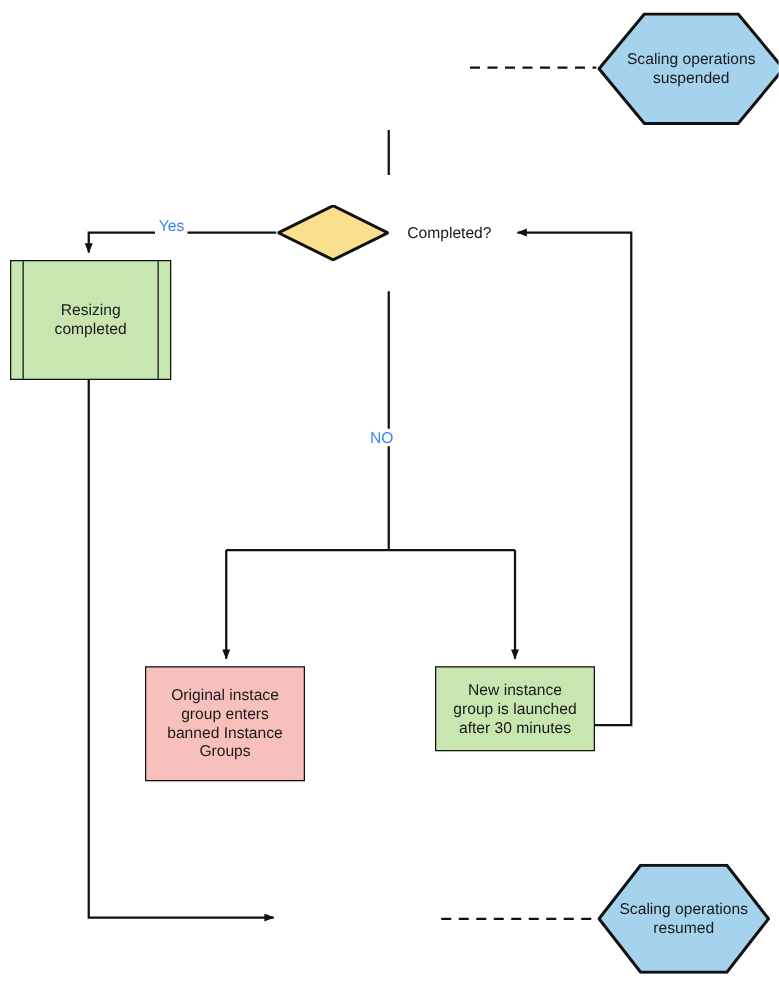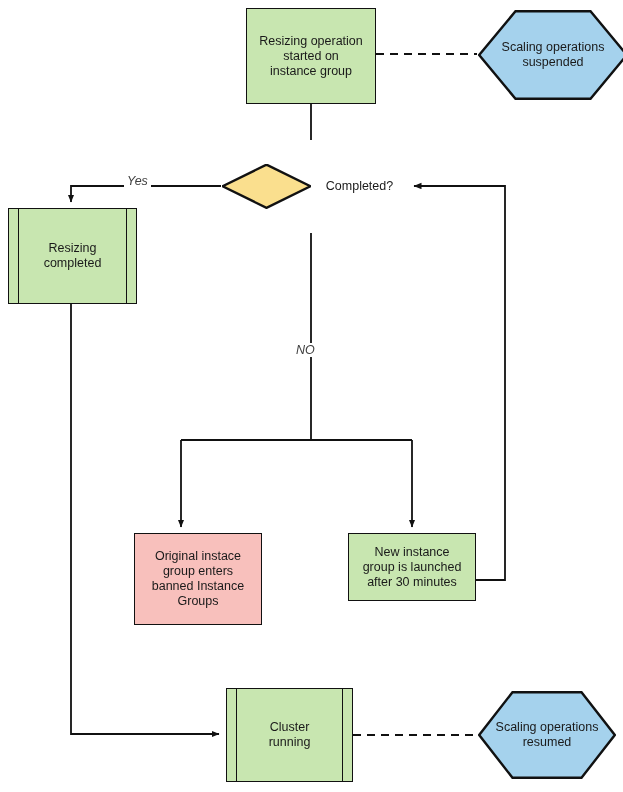--- a/index.html
+++ b/index.html
@@ -78,27 +78,26 @@
     z-index: -1;
   }
   .hexagon .hstroke {
     position: absolute;
     left: 0; top: 0; right: 0; bottom: 0;
     z-index: -1;
   }
   .edge-label {
     position: absolute;
     background: #ffffff;
-    color: #404040;
+    color: #3b82f6;
     font-size: 12.5px;
     line-height: 14px;
     padding: 0 3px;
     z-index: 4;
     white-space: nowrap;
-    font-style: italic;
   }
 </style>
 </head>
 <body>
 
 <div id="canvas">
 
   <svg id="edges" viewBox="0 0 623 792" xmlns="http://www.w3.org/2000/svg">
     <defs>
       <marker id="arrowhead" markerWidth="9" markerHeight="9" refX="7.5" refY="3.2" orient="auto" markerUnits="userSpaceOnUse">
@@ -141,25 +140,20 @@
 
     <g>
       <path d="M353,735 L477,735" fill="none" stroke="#111111" stroke-width="1.8" stroke-dasharray="8,6"></path>
     </g>
   </svg>
 
   <div class="edge-label" style="left:124px; top:174px;">Yes</div>
 
   <div class="edge-label" style="left:293px; top:343px;">NO</div>
 
-  <div class="node box" style="left:246px; top:8px; width:130px; height:96px; background:#c8e6b0;">
-    <span class="label">Resizing operation
-started on
-instance group</span>
-  </div>
 
   <div class="node hexagon" style="left:478px; top:10px; width:150px; height:90px;">
     <div class="hshape"></div>
     <svg class="hstroke" viewBox="0 0 150 90" preserveAspectRatio="none">
       <polygon points="37.5,1.2 112.5,1.2 148.8,45 112.5,88.8 37.5,88.8 1.2,45" fill="none" stroke="#111111" stroke-width="2.4" vector-effect="non-scaling-stroke"></polygon>
     </svg>
     <span class="label">Scaling operations
 suspended</span>
   </div>
 
@@ -170,39 +164,33 @@
     <span class="label">Completed?</span>
   </div>
 
   <div class="node predef" style="left:8px; top:208px; width:129px; height:96px; background:#c8e6b0;">
     <span class="rail left"></span>
     <span class="rail right"></span>
     <span class="label">Resizing
 completed</span>
   </div>
 
-  <div class="node box" style="left:134px; top:533px; width:128px; height:92px; background:#f8c0bc;">
+  <div class="node box" style="left:116px; top:533px; width:128px; height:92px; background:#f8c0bc;">
     <span class="label">Original instace
 group enters
 banned Instance
 Groups</span>
   </div>
 
   <div class="node box" style="left:348px; top:533px; width:128px; height:68px; background:#c8e6b0;">
     <span class="label">New instance
 group is launched
 after 30 minutes</span>
   </div>
 
-  <div class="node predef" style="left:226px; top:688px; width:127px; height:94px; background:#c8e6b0;">
-    <span class="rail left"></span>
-    <span class="rail right"></span>
-    <span class="label">Cluster
-running</span>
-  </div>
 
   <div class="node hexagon" style="left:478px; top:691px; width:138px; height:88px;">
     <div class="hshape"></div>
     <svg class="hstroke" viewBox="0 0 138 88" preserveAspectRatio="none">
       <polygon points="34.5,1.2 103.5,1.2 136.8,44 103.5,86.8 34.5,86.8 1.2,44" fill="none" stroke="#111111" stroke-width="2.4" vector-effect="non-scaling-stroke"></polygon>
     </svg>
     <span class="label">Scaling operations
 resumed</span>
   </div>
 

